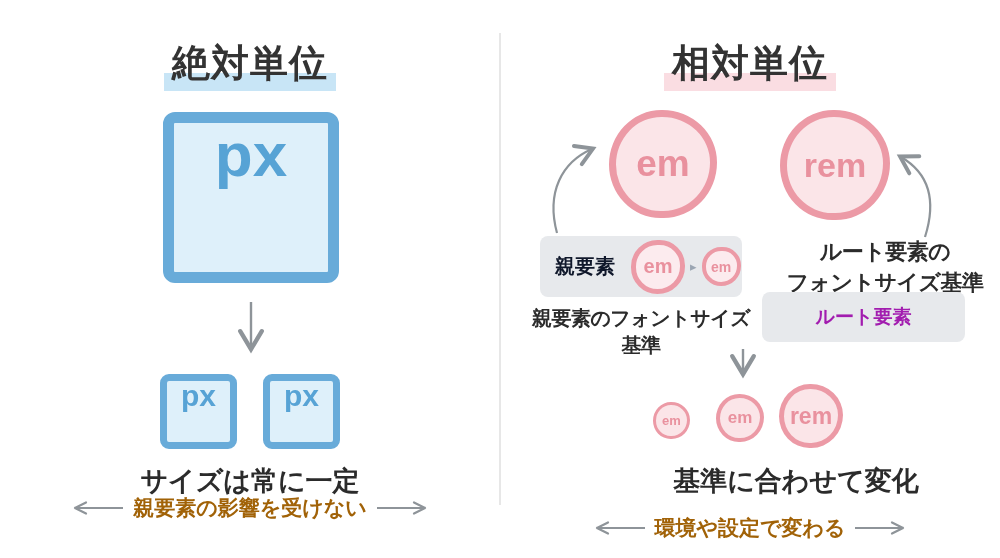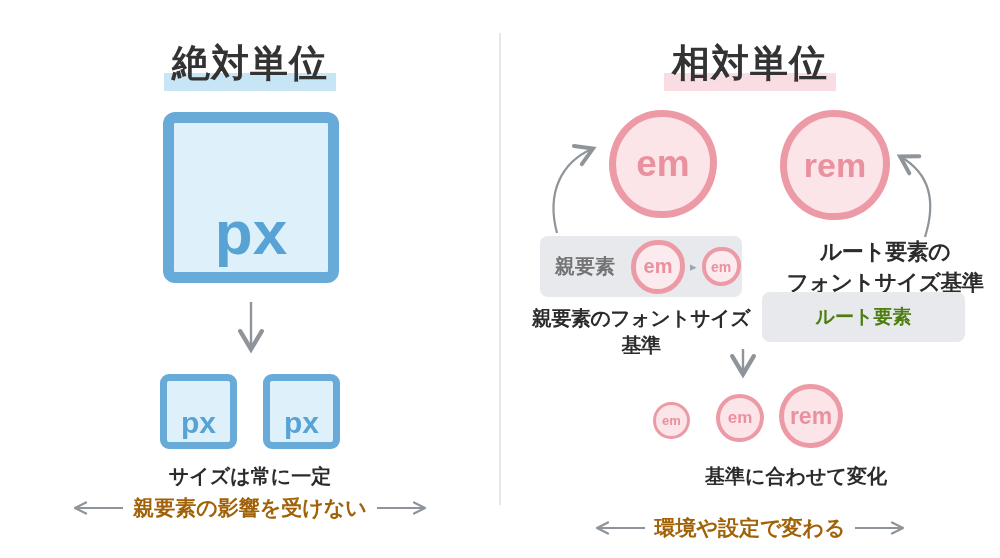--- a/index.html
+++ b/index.html
@@ -7,51 +7,51 @@
     position:relative;width:1000px;height:558px;background:#ffffff;overflow:hidden;
     font-family:"Liberation Sans","DejaVu Sans",sans-serif;color:#2d2d2d;
   }
   .divider{position:absolute;left:499px;top:33px;width:2px;height:472px;background:#e7e7e7;}
   
   .panel-title{position:absolute;top:38px;width:500px;text-align:center;font-size:38px;font-weight:700;color:#333;letter-spacing:1px;}
   .panel-title .hl{display:inline-block;padding:0 8px 2px 8px;background-repeat:no-repeat;background-position:0 100%;background-size:100% 18px;}
   .hl-blue{background-image:linear-gradient(#c8e5f6,#c8e5f6);}
   .hl-pink{background-image:linear-gradient(#fadde2,#fadde2);}
   
-  .px-box{position:absolute;box-sizing:border-box;border:11px solid #68abd9;border-radius:12px;background:#def0fa;display:flex;align-items:flex-end;justify-content:center;}
+  .px-box{position:absolute;box-sizing:border-box;border:11px solid #68abd9;border-radius:12px;background:#def0fa;display:flex;align-items:flex-start;justify-content:center;}
   .px-box-big{left:163px;top:112px;width:176px;height:171px;}
   .px-box-big .px-label{font-size:62px;font-weight:700;color:#57a3d5;transform:translateY(-4px);}
   .px-box-sm{width:77px;height:75px;top:374px;border-width:7px;border-radius:9px;}
   .px-box-sm .px-label{font-size:30px;font-weight:700;color:#57a3d5;transform:translateY(-2px);}
   .px-sm-1{left:160px;} .px-sm-2{left:263px;}
   
   .pink-circle{position:absolute;box-sizing:border-box;background:#fbe5e8;border:7px solid #ec9aa6;
     border-radius:49% 51% 50% 48% / 51% 49% 52% 50%;display:flex;align-items:center;justify-content:center;
     font-weight:700;color:#e9919e;}
   .em-big{left:609px;top:110px;width:108px;height:108px;font-size:37px;}
   .rem-big{left:780px;top:110px;width:110px;height:110px;font-size:34px;}
   .res-sm {left:653px;top:402px;width:37px;height:37px;font-size:13px;border-width:3px;}
   .res-md {left:716px;top:394px;width:48px;height:48px;font-size:17px;border-width:4px;}
   .res-lg {left:779px;top:384px;width:64px;height:64px;font-size:23px;border-width:5px;}
   
   .gray-box{position:absolute;background:#e7e9ec;border-radius:8px;display:flex;align-items:center;}
   .parent-box{left:540px;top:236px;width:202px;height:61px;padding-left:15px;box-sizing:border-box;}
-  .parent-box .jp{font-size:20px;font-weight:700;color:#737373;}
+  .parent-box .jp{font-size:20px;font-weight:700;color:#0f172a;}
   .mini-circle{box-sizing:border-box;background:#fcebee;border:5px solid #ec9aa6;border-radius:50% 48% 52% 50%;
     display:flex;align-items:center;justify-content:center;font-weight:700;color:#e9919e;flex:none;}
   .mini-lg{width:54px;height:54px;font-size:20px;margin-left:16px;}
   .mini-sm{width:39px;height:39px;font-size:14px;border-width:4px;}
   .tri{color:#9aa5b2;font-size:13px;margin:0 5px;}
   .root-box{left:762px;top:292px;width:203px;height:50px;justify-content:center;}
-  .root-box .jp{font-size:19px;font-weight:700;color:#4d7c0f;}
+  .root-box .jp{font-size:19px;font-weight:700;color:#a21caf;}
   
   .caption-bold{position:absolute;text-align:center;font-weight:700;color:#2b2b2b;}
   .parent-caption{left:528px;top:305px;width:226px;font-size:20px;letter-spacing:-0.5px;}
   .root-note{left:775px;top:237px;width:220px;font-size:22px;line-height:1.4;letter-spacing:-0.5px;}
-  .bottom-caption{top:463px;width:500px;font-size:20px;}
+  .bottom-caption{top:463px;width:500px;font-size:27px;}
   .bc-left{left:0;} .bc-right{left:500px;padding-left:46px;}
   .arrow-caption-row{position:absolute;top:494px;width:500px;display:flex;align-items:center;justify-content:center;gap:10px;}
   .acr-left{left:0;} .acr-right{left:500px;margin-top:20px;}
   .arrow-caption-text{font-size:21px;font-weight:700;color:#a16207;white-space:nowrap;}
   .overlay{position:absolute;left:0;top:0;pointer-events:none;}
 </style>
 </head>
 <body>
 
 <div class="stage">

